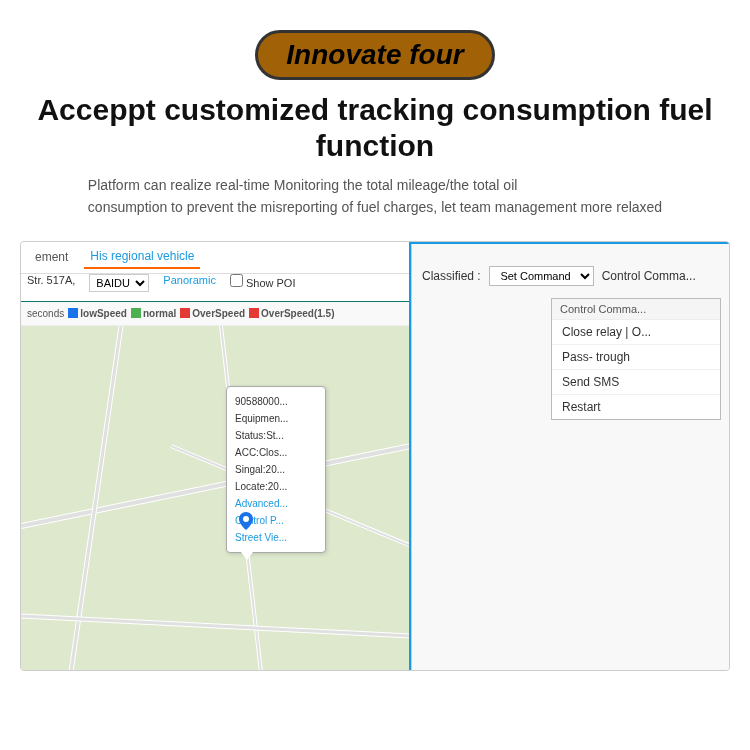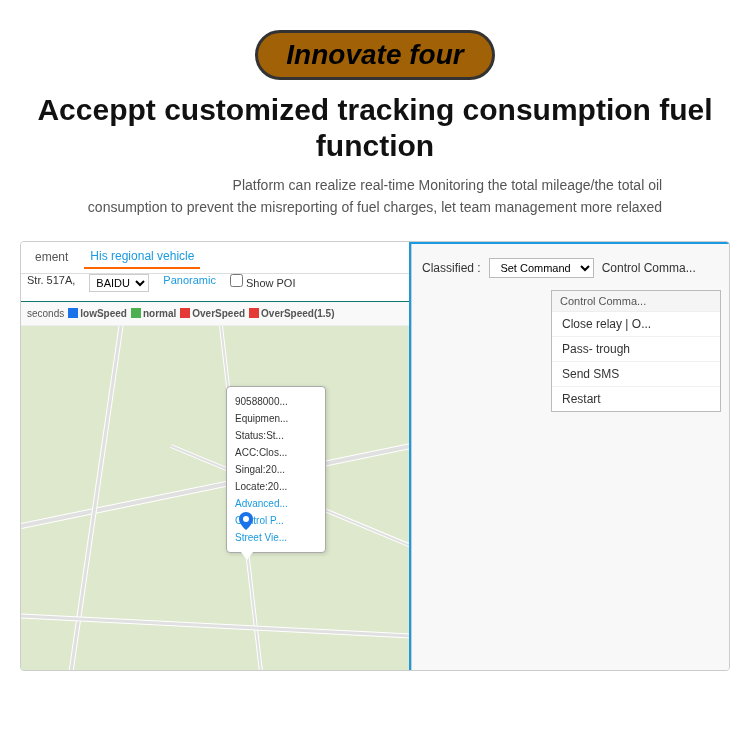--- a/index.html
+++ b/index.html
@@ -39,21 +39,21 @@
       font-size: 30px;
       font-weight: bold;
       color: #111;
       text-align: center;
       margin-bottom: 10px;
       line-height: 1.2;
     }
     .subtitle {
       font-size: 14px;
       color: #555;
-      text-align: right;
+      text-align: left;
       line-height: 1.6;
       margin-bottom: 22px;
     }
     
     .screenshot-container {
       width: 710px;
       height: 430px;
       position: relative;
       background: #e8e8e8;
       border: 1px solid #ccc;
@@ -187,21 +187,21 @@
     }
     
     .right-panel {
       position: absolute;
       left: 390px;
       top: 0;
       width: 320px;
       height: 430px;
       background: #f8f8f8;
       border-left: 1px solid #ccc;
-      padding: 16px 10px;
+      padding: 24px 10px;
     }
     .right-top-row {
       display: flex;
       align-items: center;
       gap: 8px;
       margin-bottom: 12px;
     }
     .right-label {
       font-size: 12px;
       color: #333;

